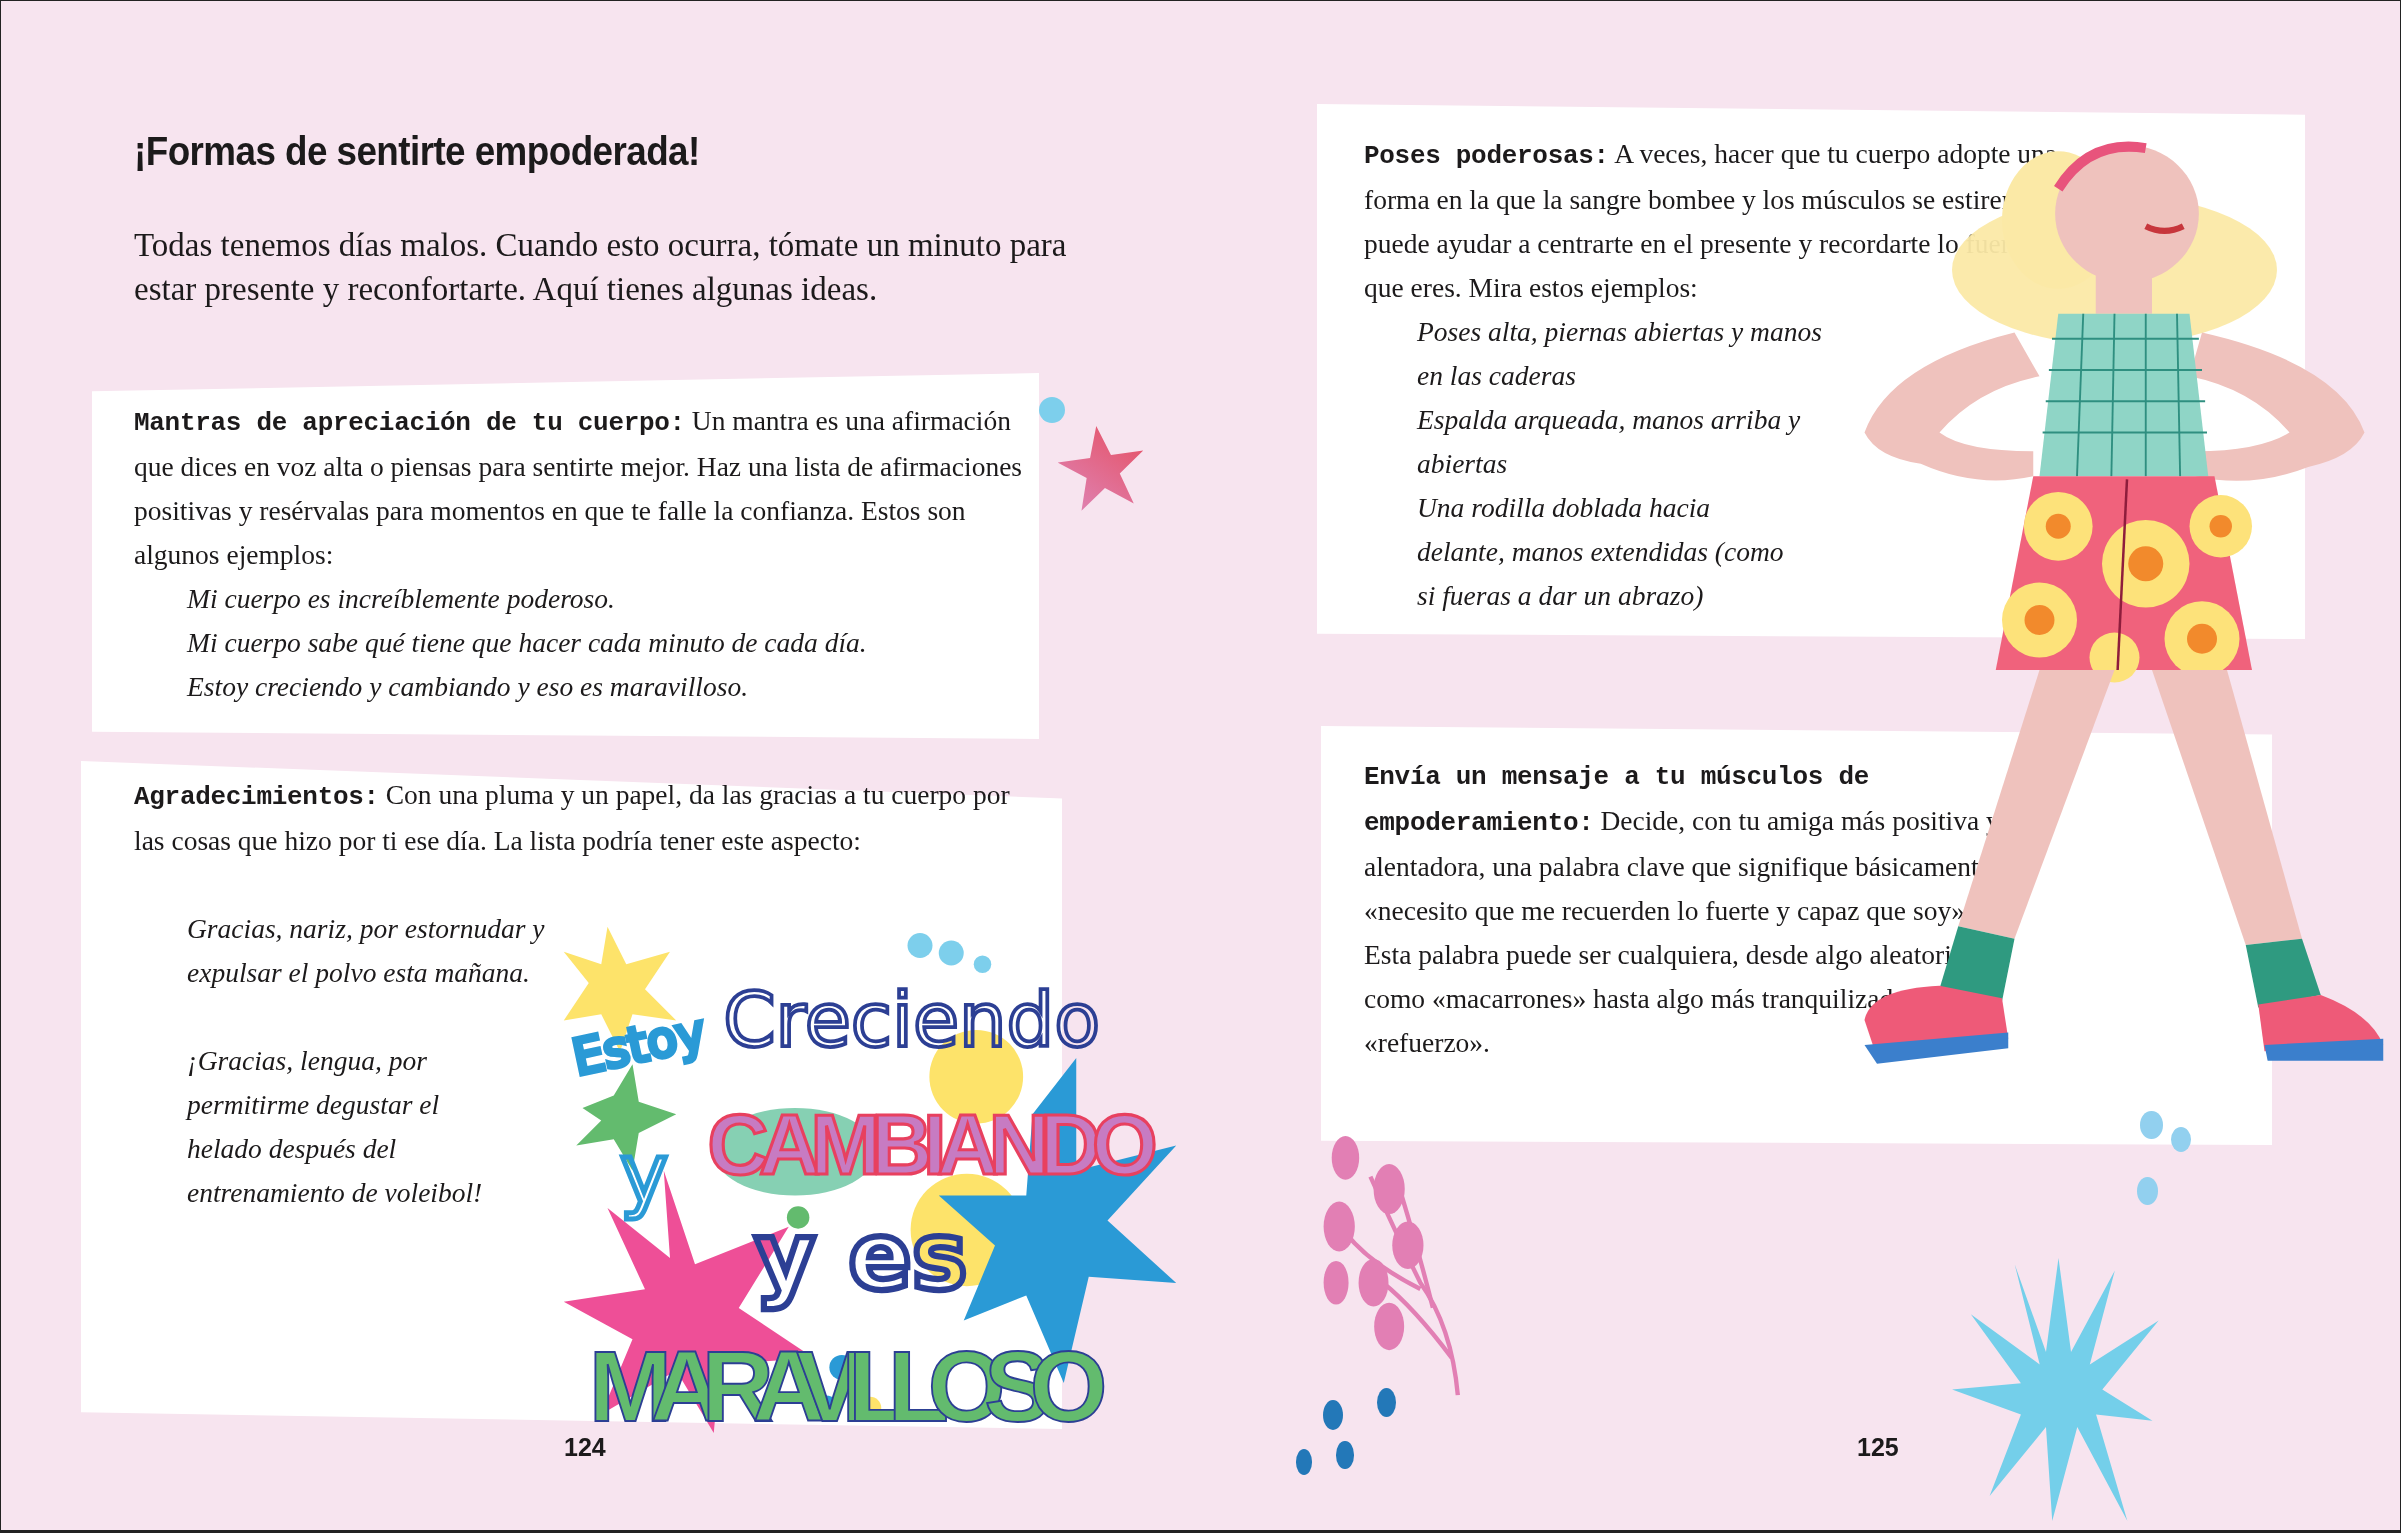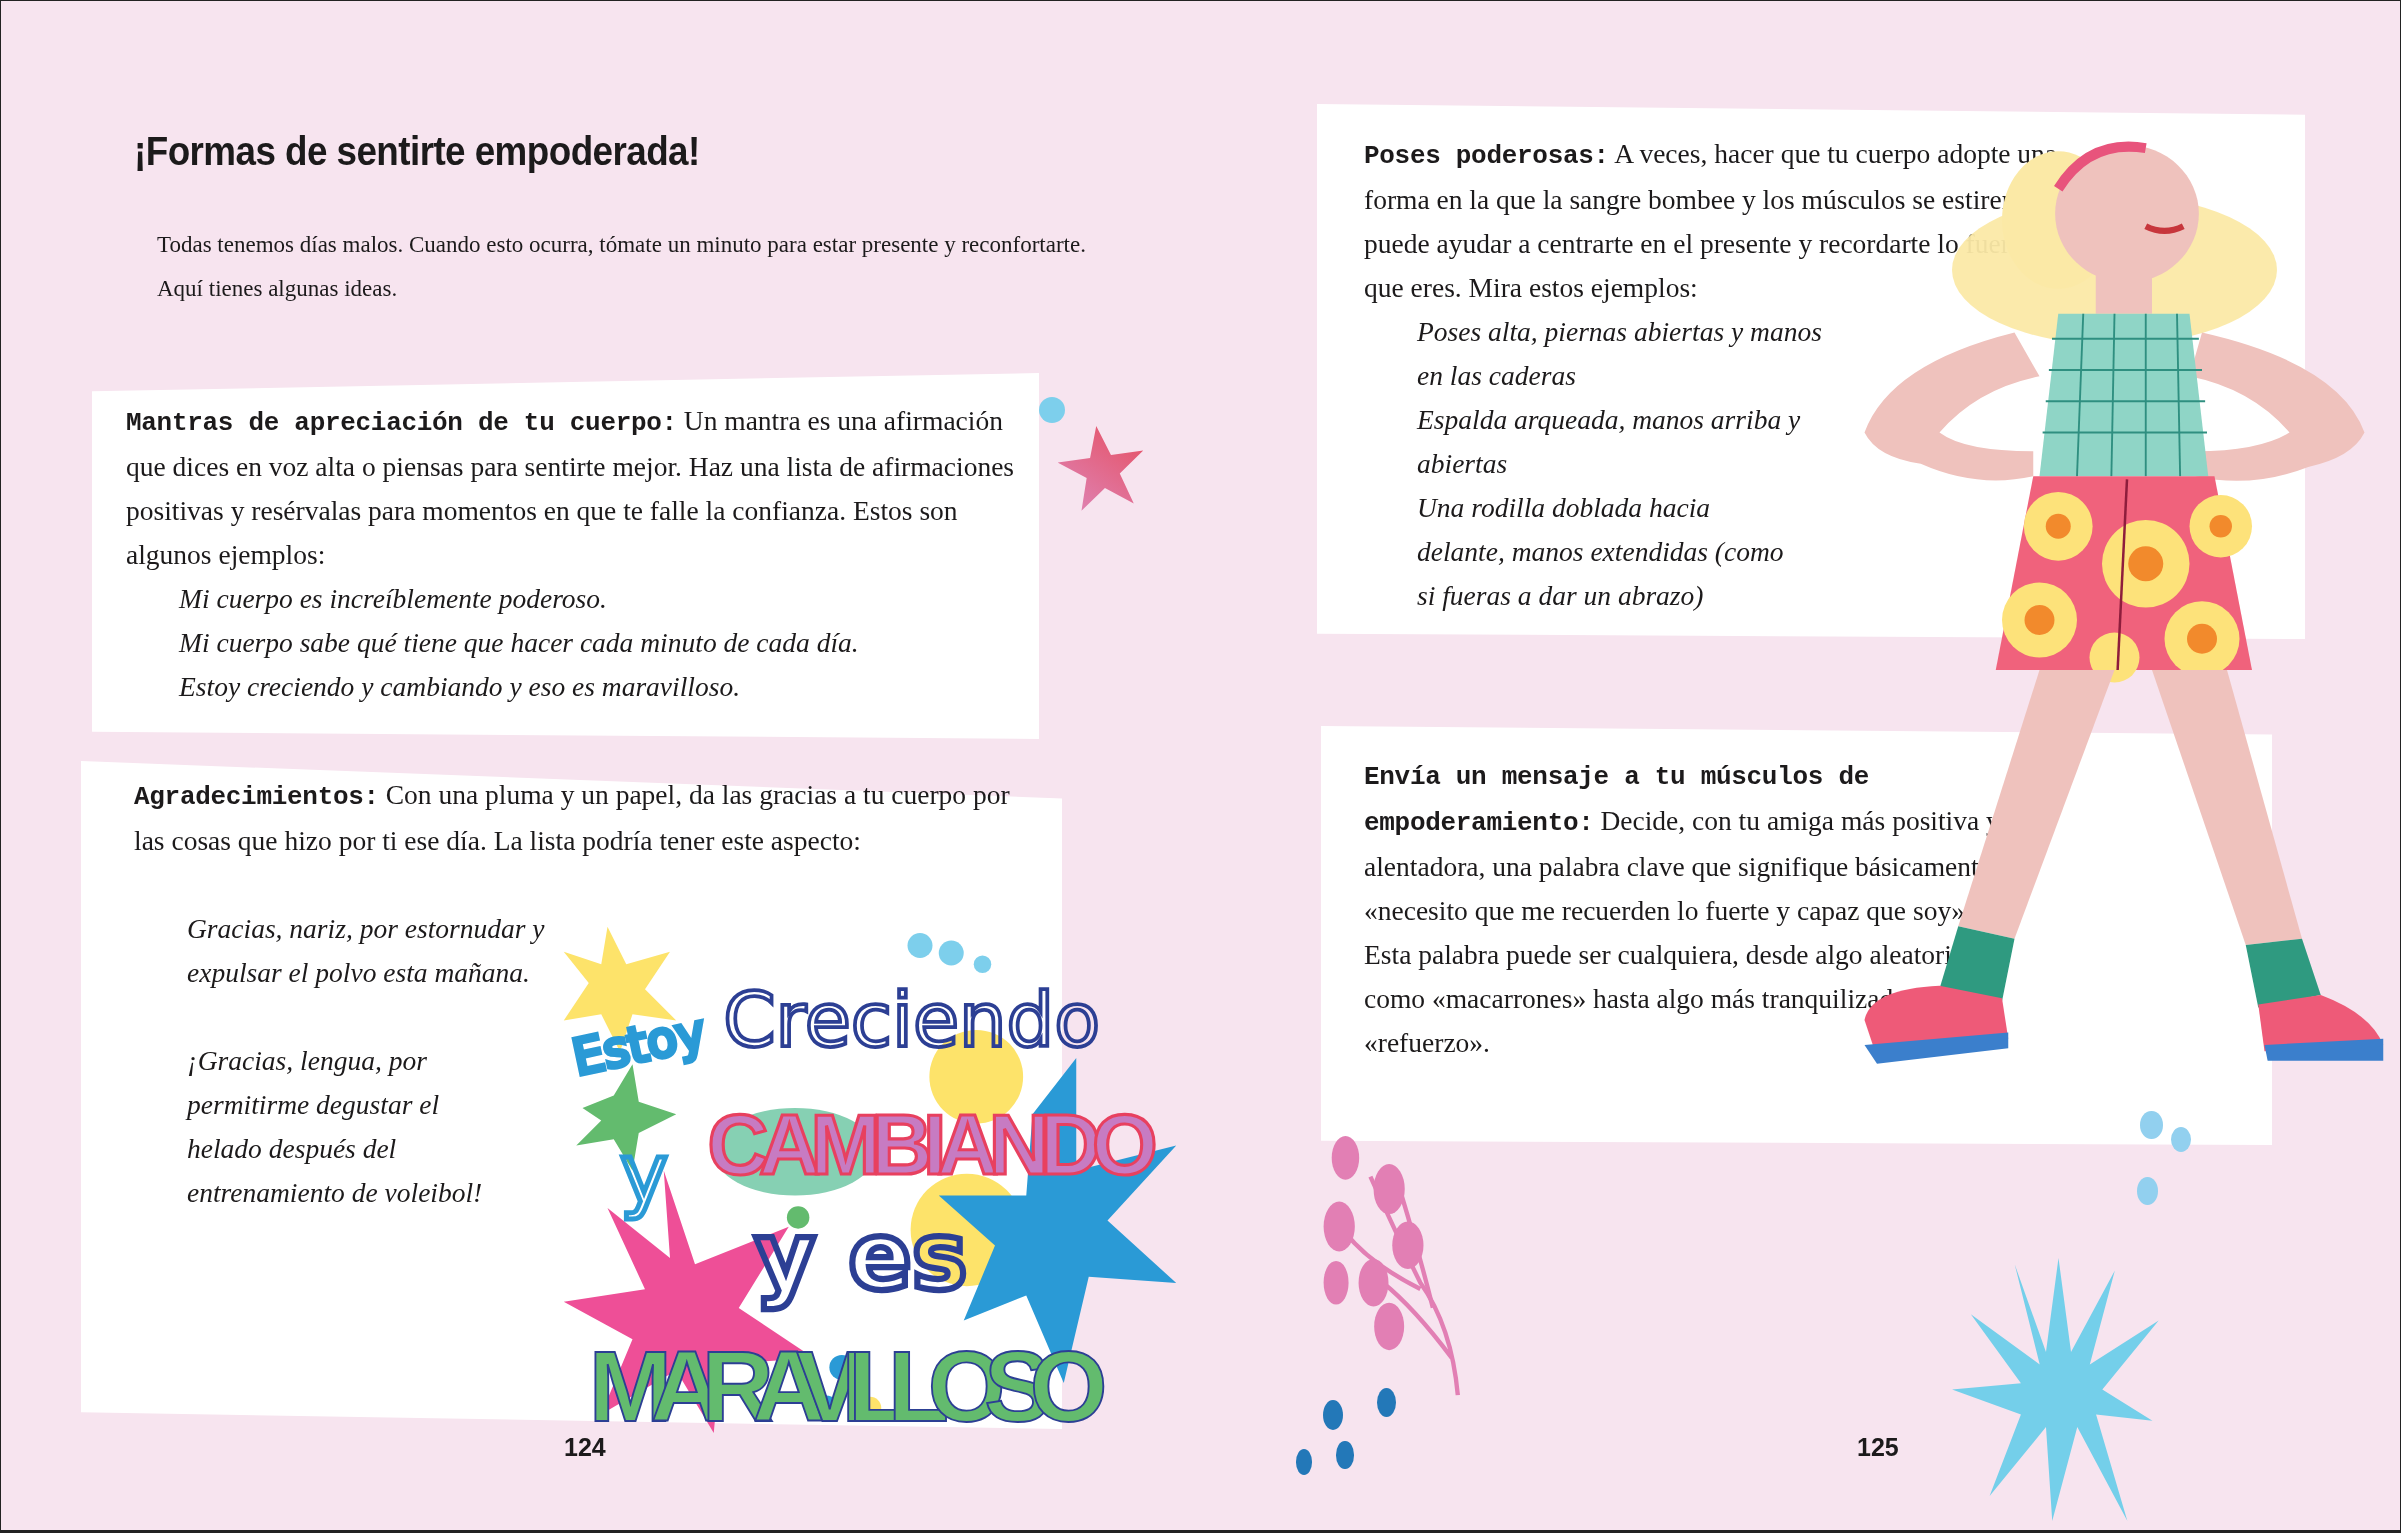--- a/index.html
+++ b/index.html
@@ -25,23 +25,22 @@
   }
   .page-title {
     left: 133px; top: 128px;
     font-size: 40px;
     transform: scaleX(0.92);
   }
   .intro {
     position: absolute;
     left: 133px; top: 222px;
     width: 938px;
-    font-size: 23px;
+    font-size: 33px;
     line-height: 44px;
-    margin-left: 23px;
   }
 
   .card {
     position: absolute;
     background: #ffffff;
   }
   .card-mantras {
     left: 91px; top: 372px; width: 947px; height: 366px;
     clip-path: polygon(0 5%, 100% 0, 100% 100%, 0 98%);
   }
@@ -65,21 +64,21 @@
   }
   .lead {
     font-family: Liberation Mono, monospace;
     font-weight: 700;
     font-size: 26px;
     letter-spacing: -0.3px;
   }
   .ex { font-style: italic; padding-left: 53px; display: block; }
   .gap { display: block; height: 44px; }
 
-  .blk-mantras { left: 125px; top: 398px; width: 901px; }
+  .blk-mantras { left: 133px; top: 398px; width: 901px; }
   .blk-agrad { left: 133px; top: 772px; width: 913px; }
   .blk-agrad .ex { width: 450px; }
   .blk-poses { left: 1363px; top: 131px; width: 694px; }
   .blk-envia { left: 1363px; top: 752px; width: 657px; }
 
   .page-num {
     position: absolute;
     top: 1432px;
     font-family: "Liberation Sans", "DejaVu Sans", sans-serif;
     font-weight: 700;

